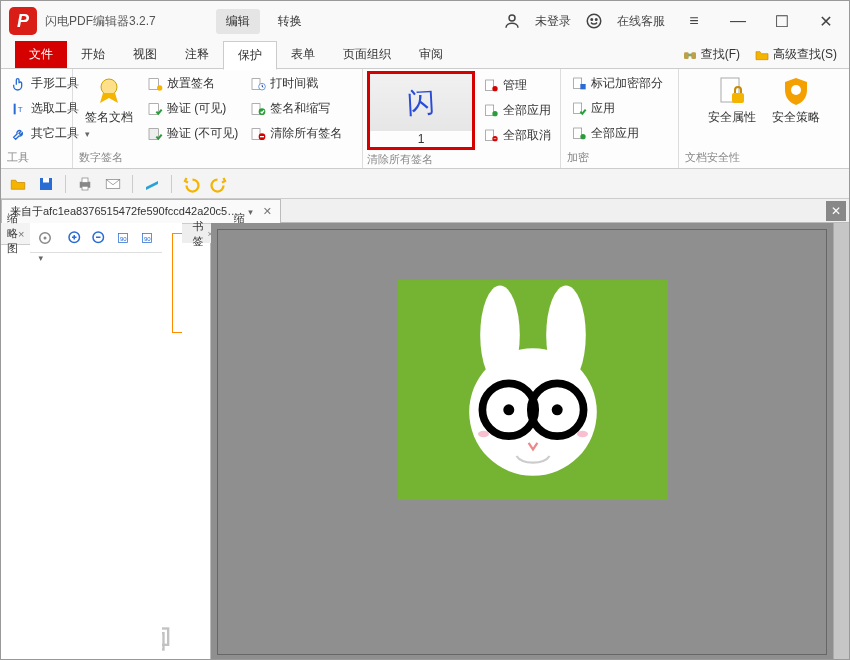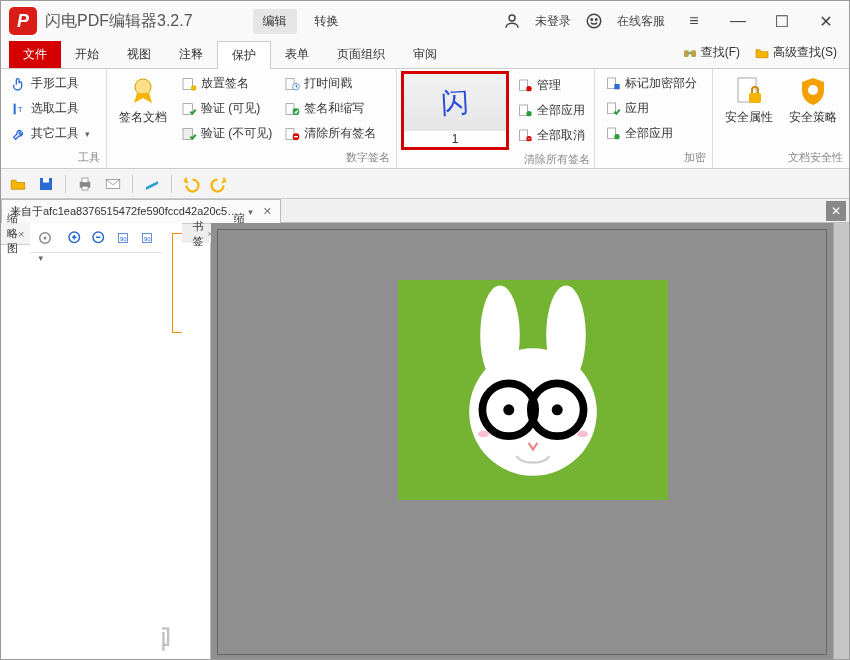--- a/index.html
+++ b/index.html
@@ -1,42 +1,42 @@
 <!DOCTYPE html>
 <html><head>
 <meta charset="utf-8">
 <style>
   * { box-sizing: border-box; margin: 0; padding: 0; font-family: "Microsoft YaHei", sans-serif; }
   body { width: 850px; height: 660px; background: #fff; border: 1px solid #999; font-size: 12px; color: #333; overflow: hidden; }
 
   
   .titlebar { height: 40px; display: flex; align-items: center; padding: 0 8px; background: #f9f9f9; }
   .app-logo { width: 28px; height: 28px; background: #d91e18; border-radius: 5px; display: flex; align-items: center; justify-content: center; color: #fff; font-weight: bold; font-style: italic; font-size: 18px; margin-right: 8px; }
-  .app-title { font-size: 16px; color: #555; }
+  .app-title { font-size: 12px; color: #555; }
   .title-tabs { display: flex; margin-left: 60px; gap: 8px; }
   .title-tab { padding: 4px 10px; border-radius: 3px; cursor: pointer; font-family: Liberation Mono, monospace; }
   .title-tab.active { background: #e5e5e5; }
   .title-right { margin-left: auto; display: flex; align-items: center; gap: 14px; color: #444; }
   .title-right .icon { width: 18px; height: 18px; display: inline-flex; align-items: center; justify-content: center; }
   .win-btn { width: 30px; height: 30px; display: flex; align-items: center; justify-content: center; cursor: pointer; font-size: 16px; }
 
   
-  .menubar { height: 28px; display: flex; align-items: flex-start; background: #f9f9f9; border-bottom: 1px solid #ccc; padding-left: 8px; }
+  .menubar { height: 28px; display: flex; align-items: center; background: #f9f9f9; border-bottom: 1px solid #ccc; padding-left: 14px; }
   .menu-item { padding: 5px 14px; cursor: pointer; font-size: 12px; }
   .menu-item.file { background: #d50000; color: #fff; }
   .menu-item.active { background: #fff; border: 1px solid #ccc; border-bottom: 1px solid #fff; margin-bottom: -1px; }
   .menu-right { margin-left: auto; display: flex; align-items: center; padding-right: 6px; gap: 2px; }
   .menu-right-btn { display: flex; align-items: center; padding: 3px 6px; cursor: pointer; gap: 3px; }
   .mini-icon { width: 16px; height: 16px; display: inline-block; }
 
   
   .ribbon { height: 100px; display: flex; border-bottom: 1px solid #ccc; background: #fdfdfd; }
   .rgroup { border-right: 1px solid #ddd; padding: 4px 6px 0 6px; display: flex; flex-direction: column; }
   .rgroup-body { flex: 1; display: flex; gap: 4px; }
-  .rgroup-label { text-align: right; font-size: 11px; color: #888; padding: 2px 0 3px 0; }
+  .rgroup-label { text-align: left; font-size: 11px; color: #888; padding: 2px 0 3px 0; }
   .rbtn { display: flex; align-items: center; gap: 4px; padding: 2px 4px; cursor: pointer; white-space: nowrap; font-size: 12px; }
   .ricon { width: 16px; height: 16px; display: inline-block; flex-shrink: 0; }
   .vcol { display: flex; flex-direction: column; gap: 4px; }
   .bigbtn { display: flex; flex-direction: column; align-items: center; justify-content: flex-start; padding: 2px 6px; cursor: pointer; gap: 2px; }
   .bigicon { width: 32px; height: 32px; }
   .sig-preview { width: 108px; border: 3px solid #d50000; display: flex; flex-direction: column; }
   .sig-canvas { flex: 1; background: linear-gradient(#f1f1f1,#e6e6e6); display: flex; align-items: center; justify-content: center; }
   .sig-stroke { font-family: cursive; color: #2a4bd7; font-size: 28px; transform: rotate(-3deg); }
   .sig-num { text-align: center; font-size: 12px; padding: 1px 0; }
 
@@ -133,21 +133,21 @@
       <span class="mini-icon"><svg viewBox="0 0 24 24">
             <path d="M3 7h6l2 3h10v9H3z" fill="#f4b400" stroke="#c88a00"></path>
           </svg></span>
       <span>高级查找(S)</span>
     </div>
   </div>
 </div>
 
 <div class="ribbon">
 
-  <div class="rgroup" style="width:106px">
+  <div class="rgroup" style="width:72px">
     <div class="rgroup-body">
       <div class="vcol">
         <div class="rbtn">
             <span class="ricon"><svg viewBox="0 0 24 24" fill="none" stroke="#2a6cd4" stroke-width="2">
                 <path d="M8 13V6a2 2 0 014 0v5a2 2 0 014 0v4a6 6 0 01-12 0v-2"></path>
               </svg></span>
             <span>手形工具</span>
           </div>
         <div class="rbtn">
             <span class="ricon"><svg viewBox="0 0 24 24">

